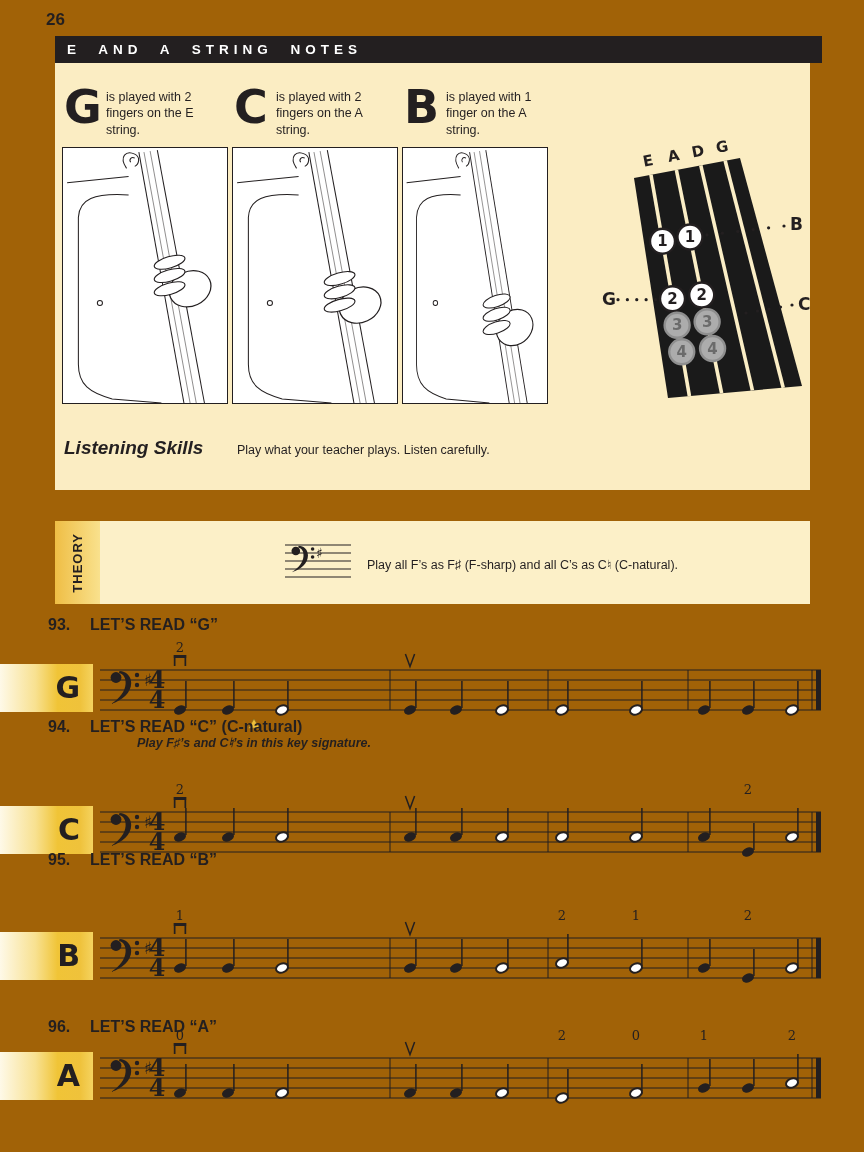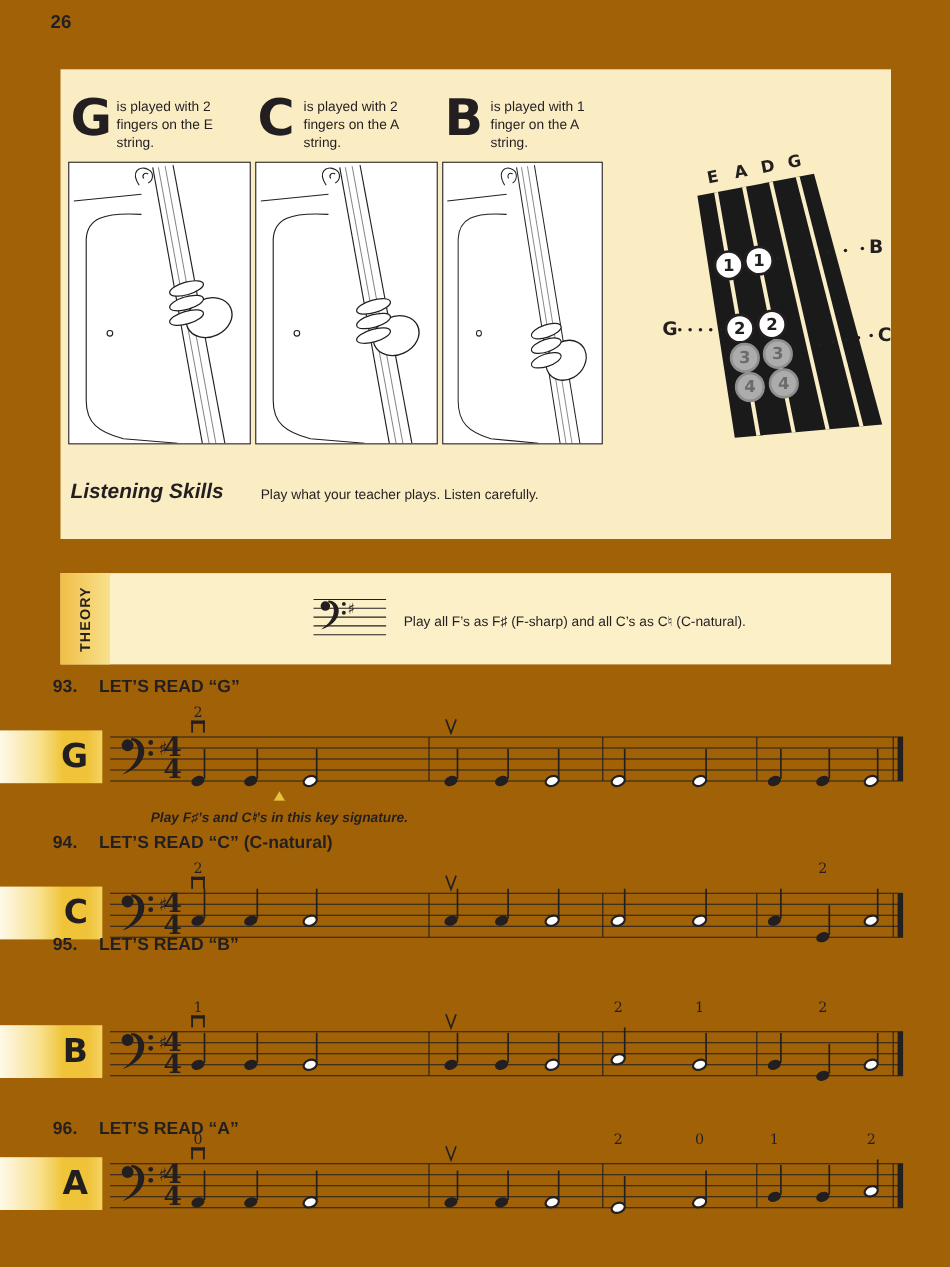--- a/index.html
+++ b/index.html
@@ -38,20 +38,21 @@
   .fbside{font:bold 17px "DejaVu Sans",sans-serif;fill:#231F20;}
   .fbnum{font:bold 15px "DejaVu Sans",sans-serif;text-anchor:middle;}
 </style>
 </head>
 <body>
 
 <div class="sheet">
 
   <div class="abs pagenum" style="left:46px;top:10px;">26</div>
 
+  <div class="abs titlebar" style="left:55px;top:36px;width:755px;height:27px;">E AND A STRING NOTES</div>
 
   <div class="abs cream" style="left:55px;top:63px;width:755px;height:427px;"></div>
 
   <div class="abs bigletter" style="left:64px;top:84px;">G</div>
   <div class="abs introtext" style="left:106px;top:89px;">is played with 2 fingers on the E string.</div>
   <div class="abs bigletter" style="left:234px;top:84px;">C</div>
   <div class="abs introtext" style="left:276px;top:89px;">is played with 2 fingers on the A string.</div>
   <div class="abs bigletter" style="left:404px;top:84px;">B</div>
   <div class="abs introtext" style="left:446px;top:89px;">is played with 1 finger on the A string.</div>
 
@@ -243,21 +244,21 @@
       <ellipse cx="692" cy="70" rx="6.2" ry="4.4" transform="rotate(-21 692 70)" fill="#fff" stroke="#231F20" stroke-width="2"></ellipse>
       <line x1="697.9" y1="68" x2="697.9" y2="41" stroke="#231F20" stroke-width="1.5"></line>
     </svg>
   <div class="abs caution" style="left:137px;top:718px;">
     <svg width="12" height="11" viewBox="0 0 12 11">
       <polygon points="6,0.8 11.6,10.2 0.4,10.2" fill="#EFC13B" stroke="#8a6b1f" stroke-width="0.7"></polygon>
     </svg>
     <span>Play F♯’s and C♮’s in this key signature.</span>
   </div>
 
-  <div class="abs extitle" style="left:48px;top:758px;justify-content:center;">
+  <div class="abs extitle" style="left:48px;top:718px;justify-content:center;">
     <span class="num">94.</span>
     <span>LET’S READ “C” (C-natural)</span>
   </div>
   <div class="abs labelbar" style="left:0;top:806px;width:93px;height:48px;">C</div>
   <svg class="abs" style="left:100px;top:782px;" width="725" height="92" viewBox="0 0 725 92">
       <line class="sl" x1="0" y1="30" x2="721" y2="30"></line>
       <line class="sl" x1="0" y1="40" x2="721" y2="40"></line>
       <line class="sl" x1="0" y1="50" x2="721" y2="50"></line>
       <line class="sl" x1="0" y1="60" x2="721" y2="60"></line>
       <line class="sl" x1="0" y1="70" x2="721" y2="70"></line>

